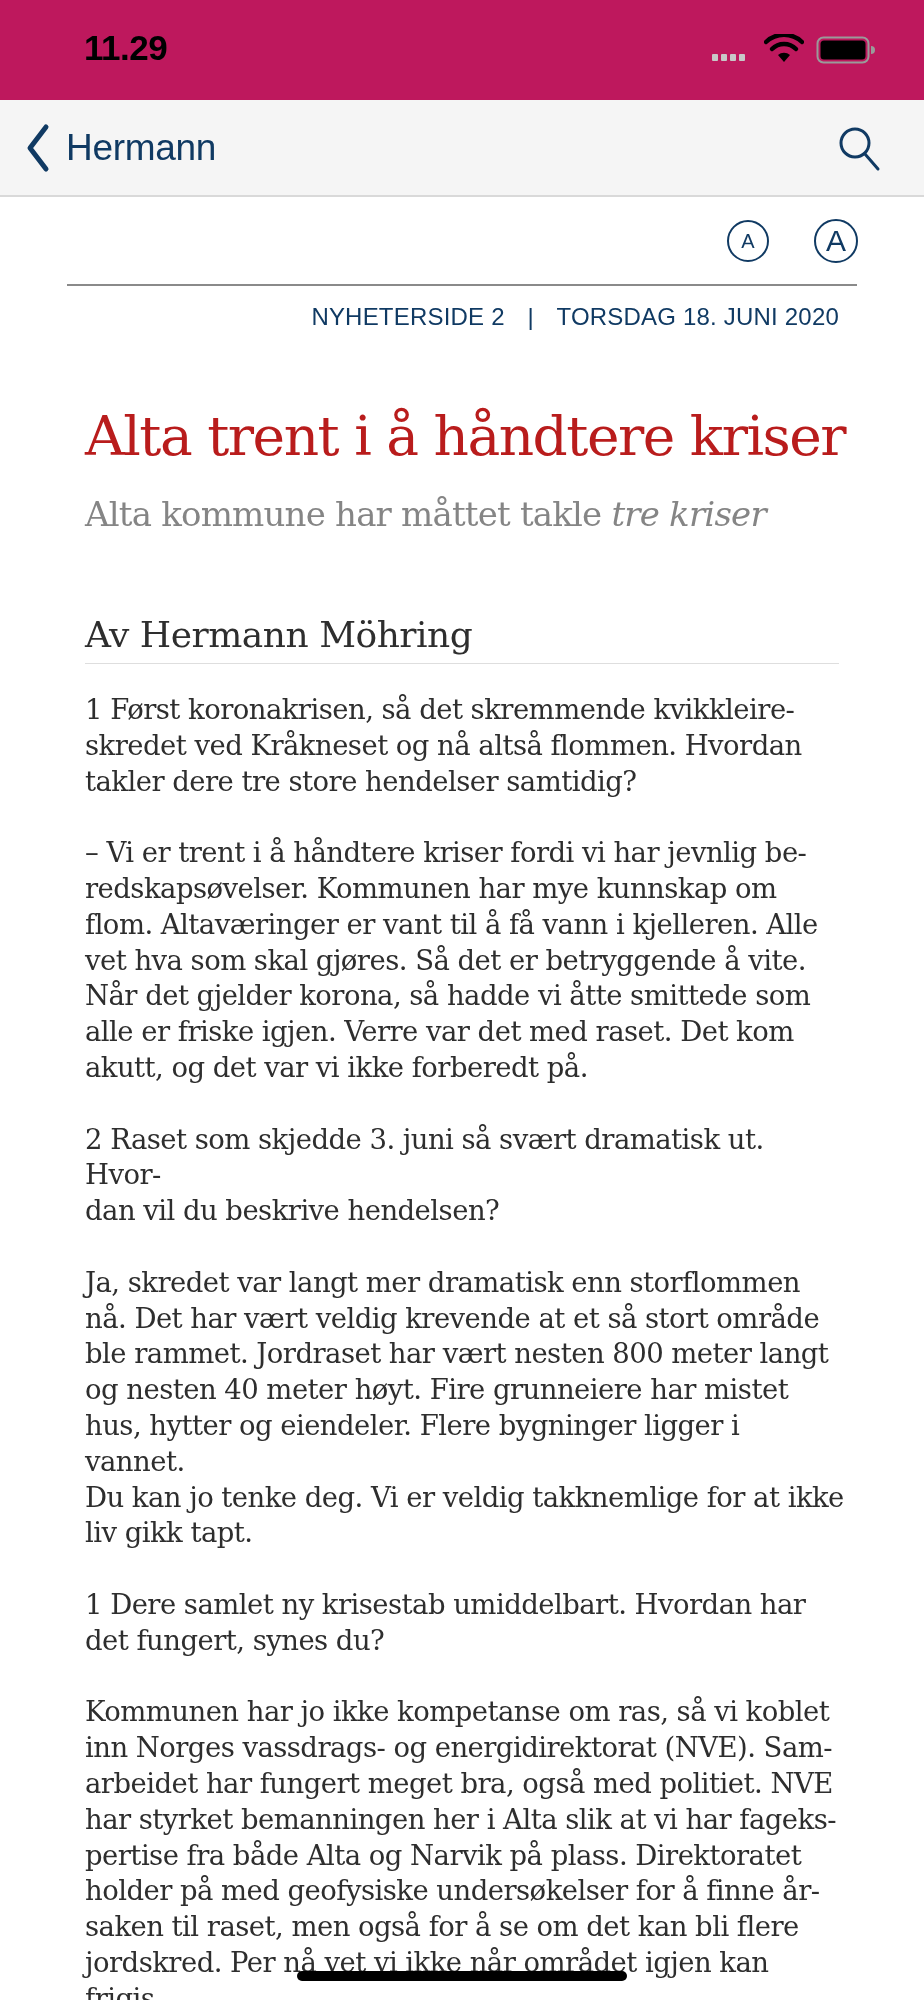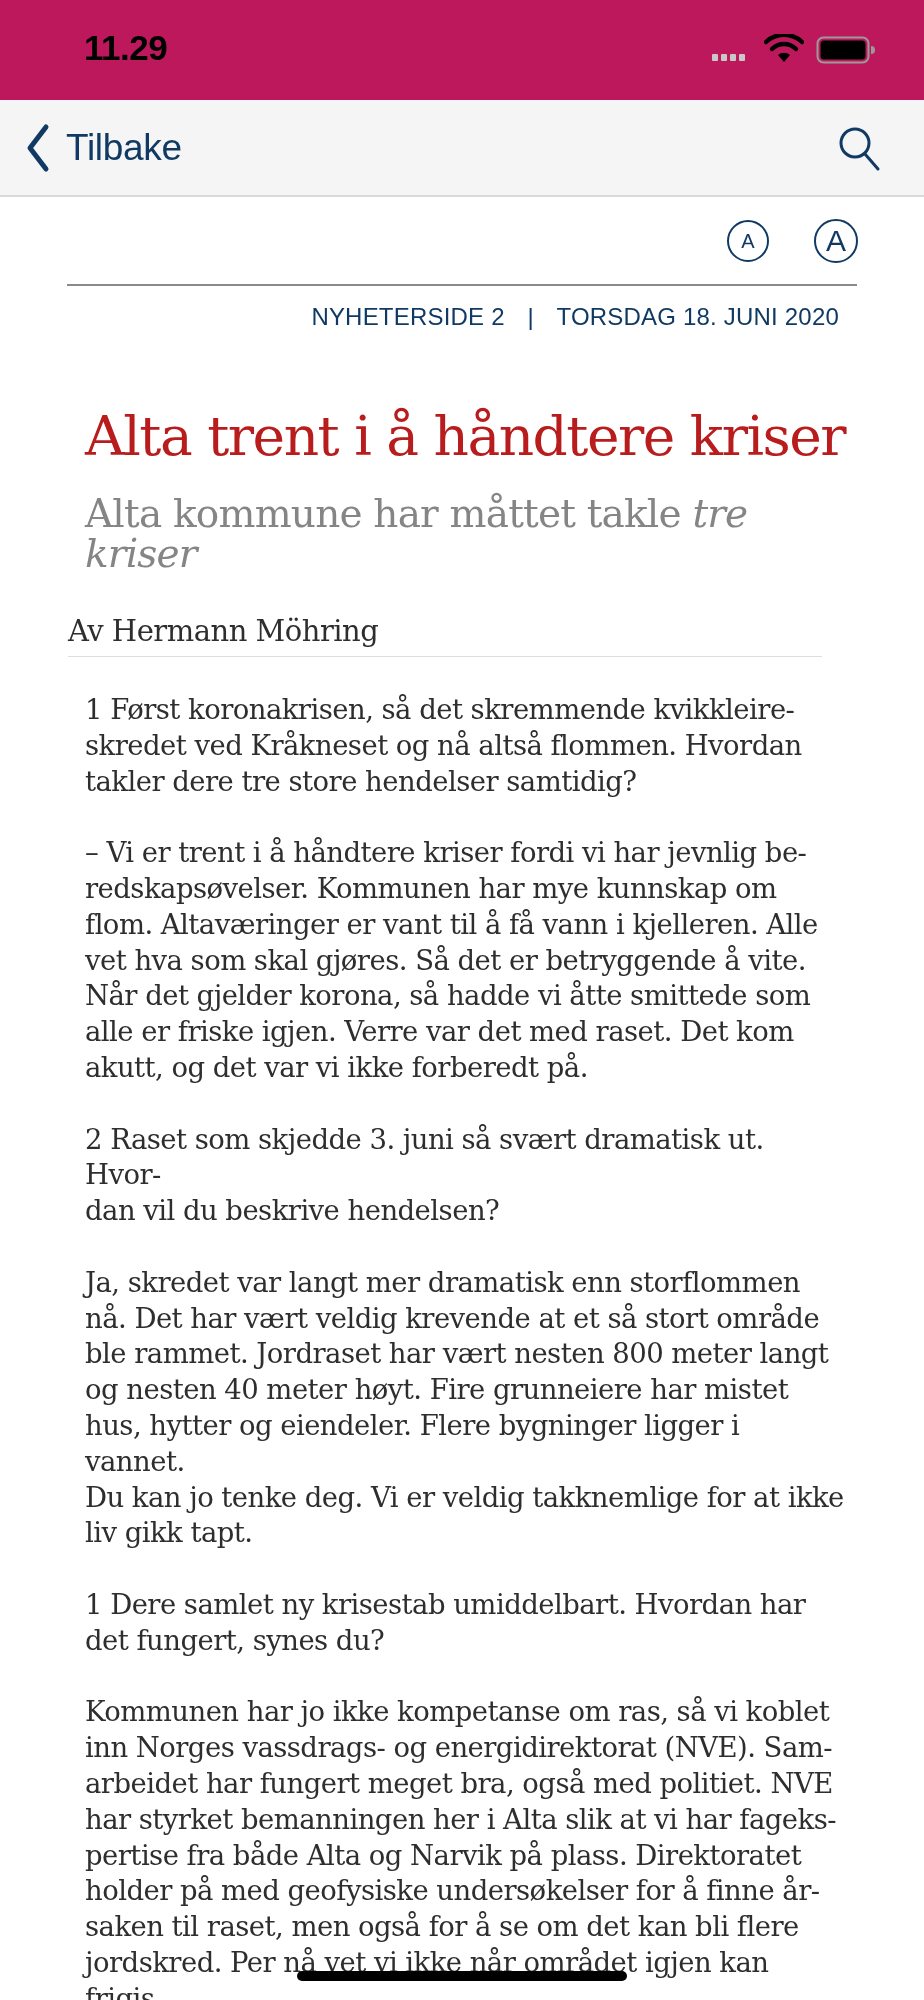--- a/index.html
+++ b/index.html
@@ -54,28 +54,28 @@
     }
     .meta .right span.sep { margin: 0 16px; }
 
     .headline {
       position: absolute; left: 85px; top: 405px; width: 780px;
       font-family: "DejaVu Serif", serif; font-size: 55px; color: #b91c1c;
       letter-spacing: -1.5px; line-height: 1.15; font-weight: normal;
     }
     .subhead {
       position: absolute; left: 85px; top: 494px; width: 760px;
-      font-family: "DejaVu Serif", serif; font-size: 39px; color: #858585;
+      font-family: "DejaVu Serif", serif; font-size: 34px; color: #858585;
       line-height: 40px; letter-spacing: -0.8px;
     }
     .subhead em { font-style: italic; }
 
     .byline {
-      position: absolute; left: 68px; top: 614px; width: 754px;
-      font-family: "DejaVu Serif", serif; font-size: 29px; color: #2e2e2e;
+      position: absolute; left: 85px; top: 614px; width: 754px;
+      font-family: "DejaVu Serif", serif; font-size: 36px; color: #2e2e2e;
       padding-bottom: 8px; border-bottom: 1.5px solid #dedede; letter-spacing: -0.5px;
     }
 
     .body {
       position: absolute; left: 85px; top: 692px; width: 760px;
       font-family: "DejaVu Serif", serif; font-size: 27.5px; line-height: 35.8px;
       color: #2e2e2e; letter-spacing: -0.55px;
     }
     .body p { margin-bottom: 35.8px; white-space: pre-line; }
 
@@ -105,21 +105,21 @@
     <rect x="4.5" y="4.5" width="45" height="19" rx="3.5" fill="#000"></rect>
     <path d="M55 10 A4 4 0 0 1 55 18 Z" fill="#9a9a9a"></path>
   </svg>
 </div>
 
 <div class="navbar">
   <div class="back">
     <svg viewBox="0 0 34 50">
       <path d="M24 4 L8 25 L24 46" stroke="#103a63" stroke-width="5" fill="none" stroke-linecap="round" stroke-linejoin="round"></path>
     </svg>
-    <span class="back-label">Tilbake</span>
+    <span class="back-label">Hermann</span>
   </div>
   <svg class="search-btn" viewBox="0 0 48 50">
     <circle cx="19" cy="19" r="14" stroke="#103a63" stroke-width="3" fill="none"></circle>
     <line x1="29" y1="30" x2="42" y2="45" stroke="#103a63" stroke-width="3" stroke-linecap="round"></line>
   </svg>
 </div>
 
 <div class="font-btns">
   <div class="font-btn small">A</div>
   <div class="font-btn large">A</div>

